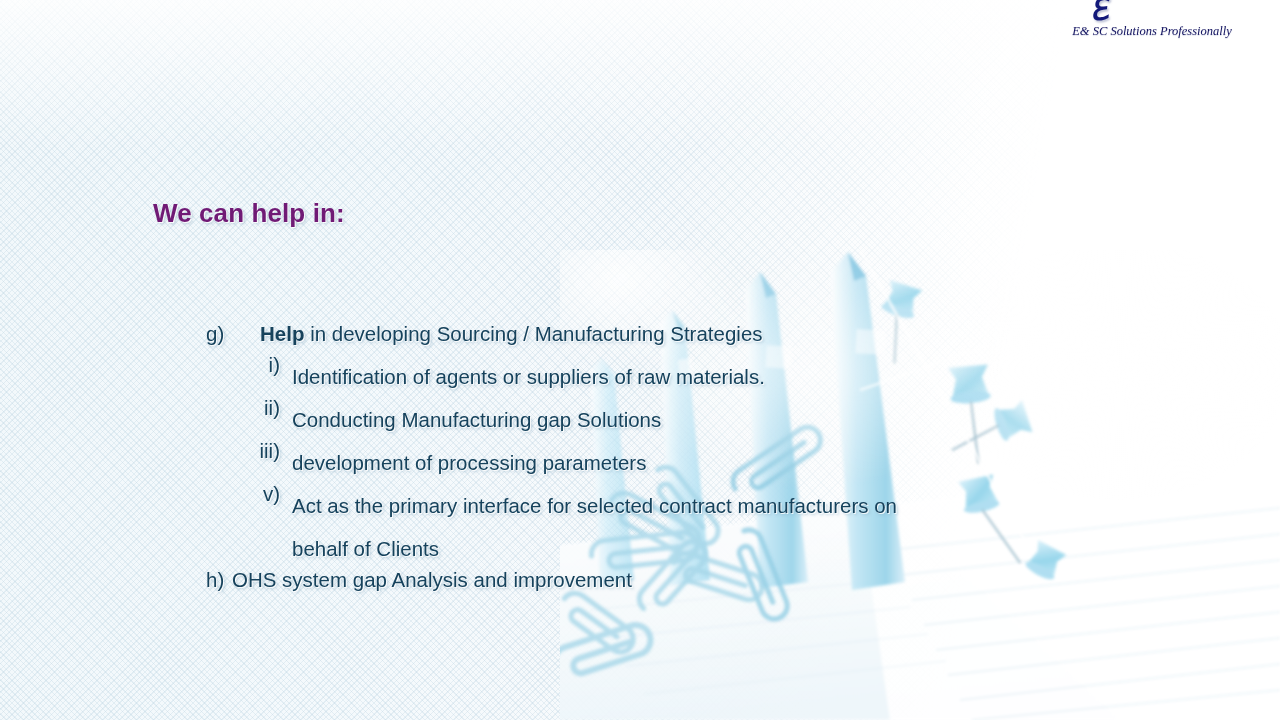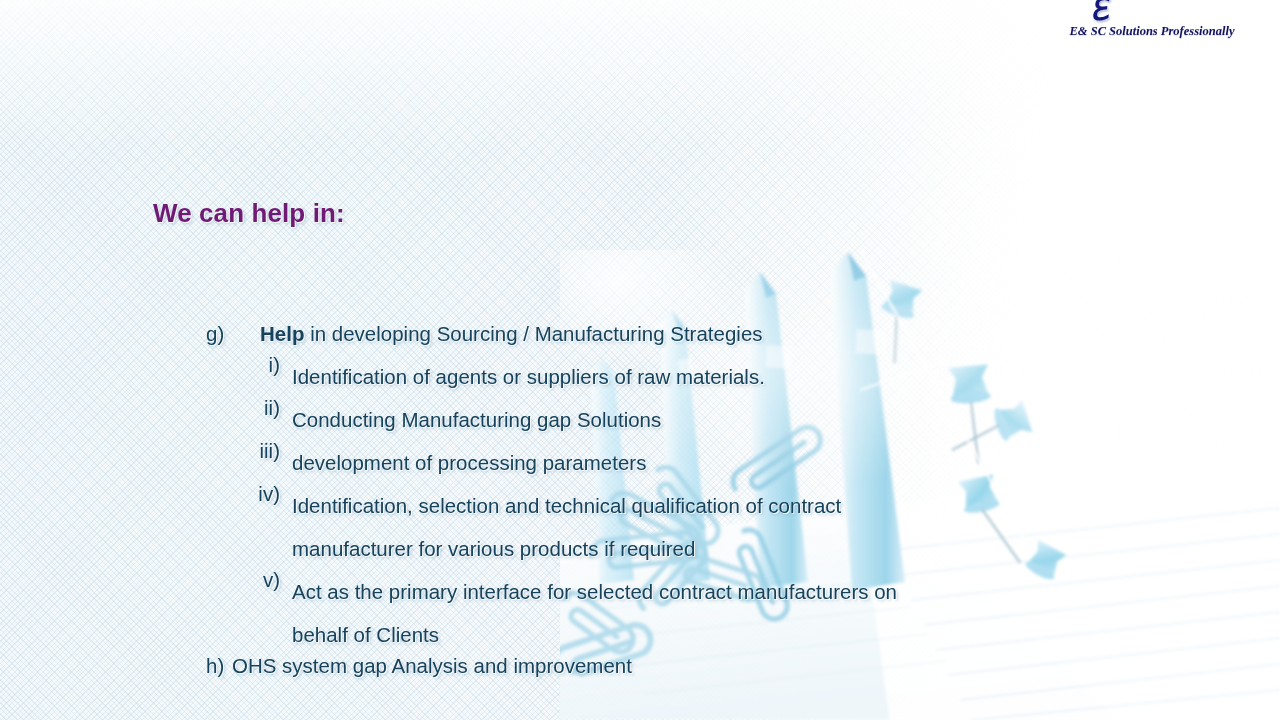--- a/index.html
+++ b/index.html
@@ -98,21 +98,21 @@
     font-family: "Liberation Serif", serif;
     font-style: italic;
     font-weight: 700;
     font-size: 30px;
     color: #13197a;
     transform: rotate(-8deg);
   }
   .logo-tagline {
     font-family: "Liberation Serif", serif;
     font-style: italic;
-    font-weight: 700;
+    font-weight: 400;
     font-size: 12.5px;
     color: #12125f;
     margin-top: 2px;
     white-space: nowrap;
     text-shadow: 0 1px 1px rgba(150,160,195,0.4);
   }
 
   
   .heading {
     position: absolute;
@@ -355,27 +355,20 @@
           <span class="cont-line">Conducting Manufacturing gap  Solutions</span>
         </span>
       </div>
       <div class="row">
         <span class="marker">iii)</span>
         <span class="content">
           <span class="cont-line">development of processing parameters</span>
         </span>
       </div>
       <div class="row">
-        <span class="marker">iv)</span>
-        <span class="content">
-          <span class="cont-line">Identification, selection and technical qualification of contract</span>
-          <span class="cont-line">manufacturer for various products if required</span>
-        </span>
-      </div>
-      <div class="row">
         <span class="marker">v)</span>
         <span class="content">
           <span class="cont-line">Act as the primary interface for selected contract manufacturers on</span>
           <span class="cont-line">behalf of Clients</span>
         </span>
       </div>
     </div>
 
     <div class="lvl1">
       <span class="marker">h)</span>

